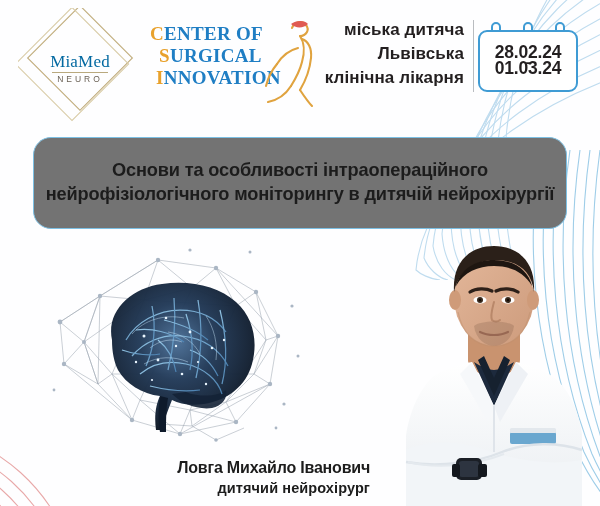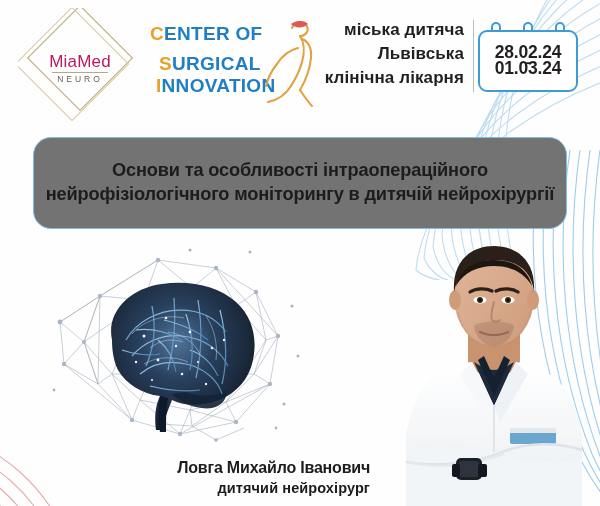--- a/index.html
+++ b/index.html
@@ -21,42 +21,42 @@
   .arcs-tr{position:absolute;top:-150px;right:-130px;width:420px;height:430px;pointer-events:none;}
   .arcs-br{position:absolute;top:150px;right:-40px;width:260px;height:380px;pointer-events:none;}
   .arcs-bl{position:absolute;left:-120px;bottom:-115px;width:330px;height:250px;pointer-events:none;}
 
   
   .header{position:absolute;left:0;top:0;width:600px;height:122px;}
 
   .miamed{position:absolute;left:18px;top:8px;width:124px;height:120px;}
   .miamed .mlabel{
     position:absolute;left:0;top:44px;width:124px;text-align:center;
-    font-size:17px;color:#be185d;letter-spacing:.2px;
-    font-family:Liberation Sans, sans-serif;
+    font-size:17px;color:#0369a1;letter-spacing:.2px;
+    font-family:Liberation Serif, serif;
   }
   .miamed .msub{
     position:absolute;left:0;top:66px;width:124px;text-align:center;
     font-size:8.5px;color:#6b6257;letter-spacing:3px;
   }
   .miamed .mrule{
     position:absolute;left:34px;top:64px;width:56px;height:1px;background:#b9a97e;
   }
 
   .csi{position:absolute;left:140px;top:6px;width:175px;height:105px;}
   .csi-text{position:absolute;left:0;top:18px;width:130px;}
   .csi-line{
     font-weight:bold;font-style:normal;
     color:#1f7ec4;line-height:1.0;white-space:nowrap;
-    font-family:Liberation Sans, sans-serif;
+    font-family:Liberation Serif, serif;
     letter-spacing:.3px;
   }
   .csi-line .cap{color:#e8a12c;}
   .csi-l1{font-size:19px;margin-left:10px;}
-  .csi-l2{font-size:19px;margin-left:19px;margin-top:11px;}
+  .csi-l2{font-size:19px;margin-left:19px;margin-top:3px;}
   .csi-l3{font-size:19px;margin-left:16px;margin-top:3px;}
 
   .hosp{
     position:absolute;right:136px;top:18px;width:190px;
     text-align:right;font-size:17px;font-weight:bold;color:#231f20;
     line-height:1.42;letter-spacing:.1px;
   }
   .divider{position:absolute;right:126px;top:20px;width:1.5px;height:72px;background:#b9bcc0;}
 
   .cal{position:absolute;right:18px;top:22px;width:104px;height:74px;}

